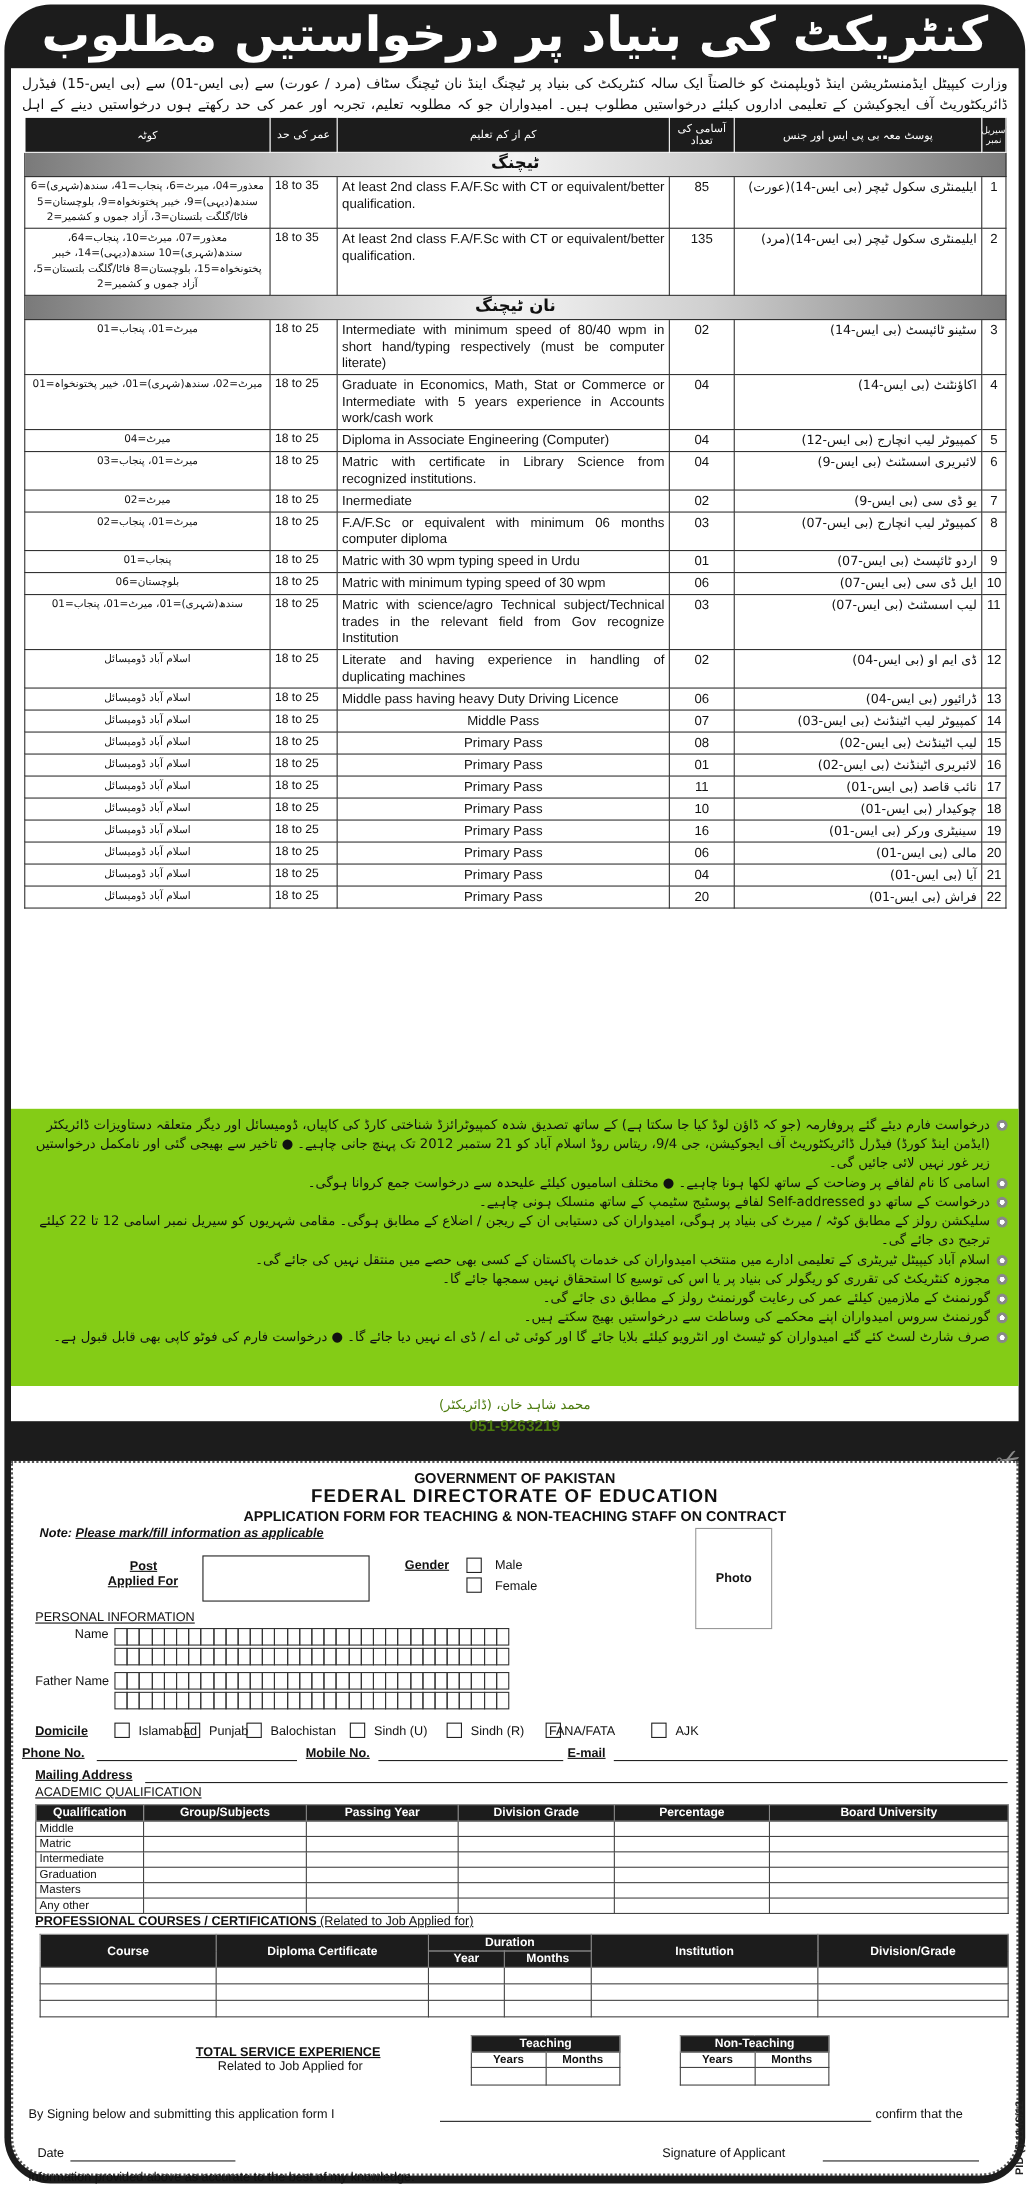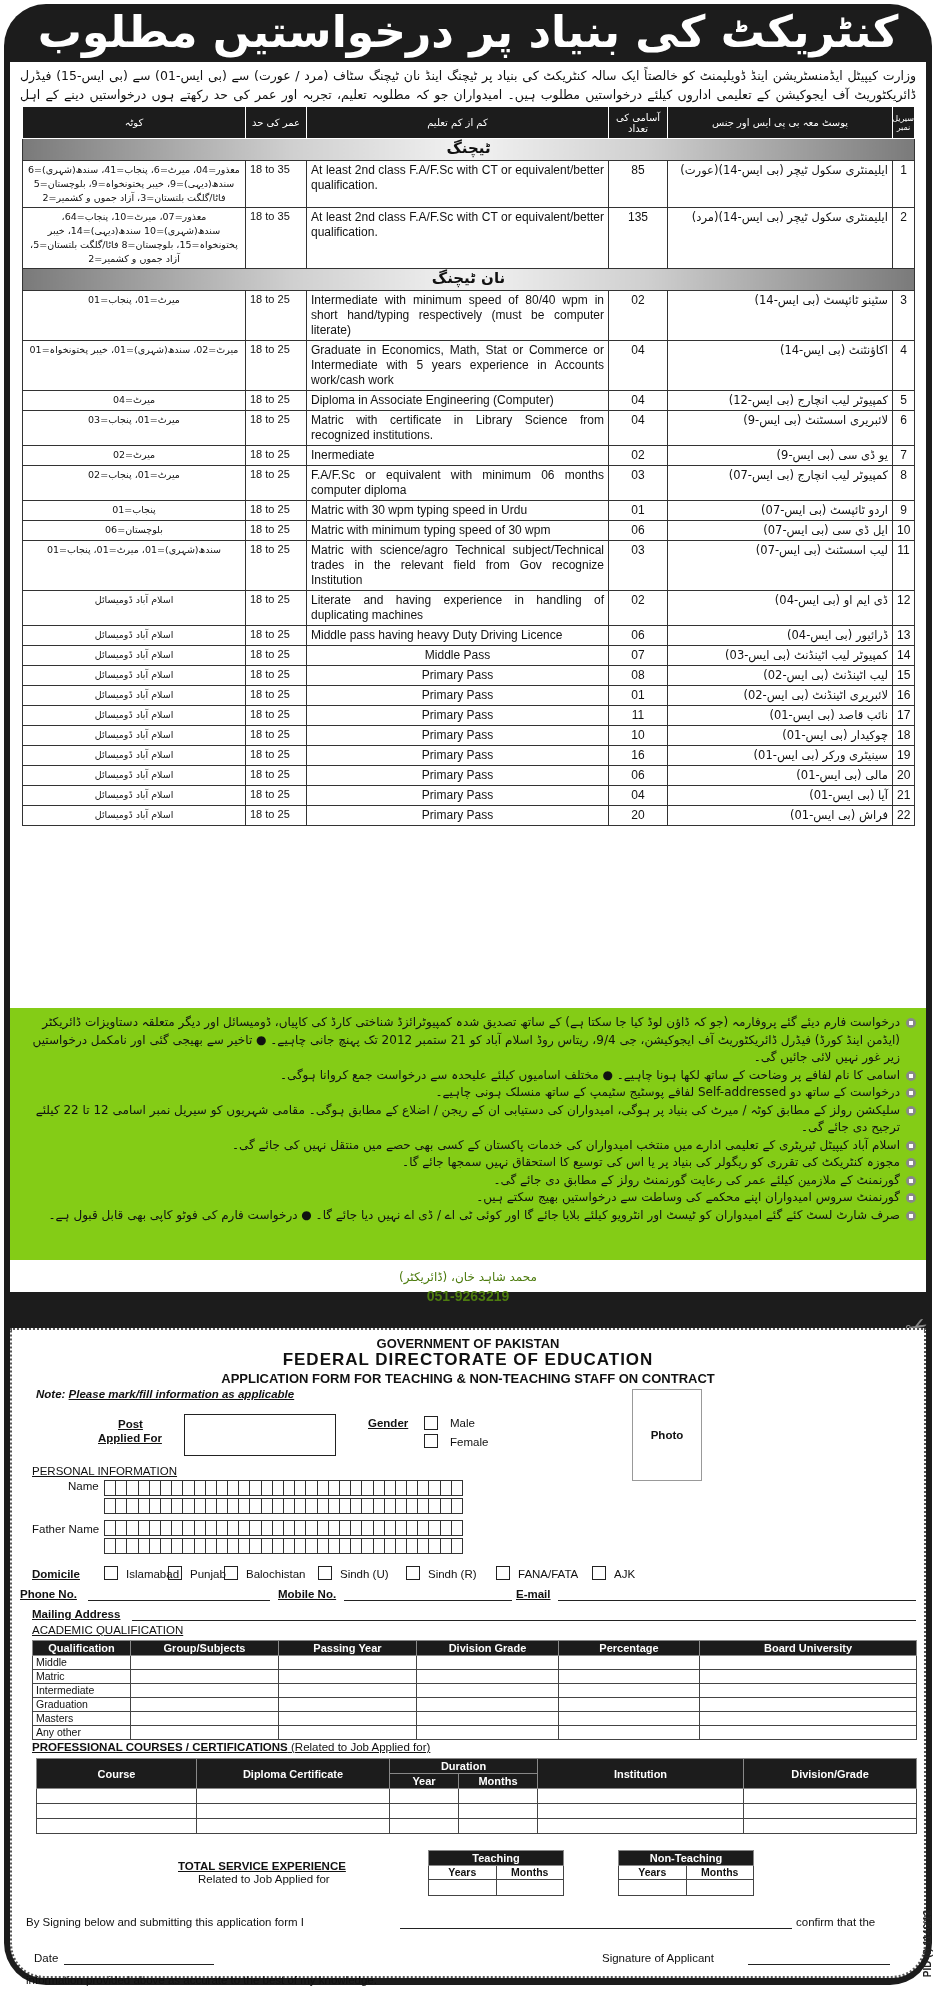--- a/index.html
+++ b/index.html
@@ -449,21 +449,21 @@
       <div class="lbl" style="left: 114px; top: 238px;">Islamabad</div>
       <div class="cb" style="left: 156px; top: 236px;"></div>
       <div class="lbl" style="left: 178px; top: 238px;">Punjab</div>
       <div class="cb" style="left: 212px; top: 236px;"></div>
       <div class="lbl" style="left: 234px; top: 238px;">Balochistan</div>
       <div class="cb" style="left: 306px; top: 236px;"></div>
       <div class="lbl" style="left: 328px; top: 238px;">Sindh (U)</div>
       <div class="cb" style="left: 394px; top: 236px;"></div>
       <div class="lbl" style="left: 416px; top: 238px;">Sindh (R)</div>
       <div class="cb" style="left: 484px; top: 236px;"></div>
-      <div class="lbl" style="left: 506px; top: 238px;">FANA/FATA</div>
+      <div class="lbl" style="left: 487px; top: 238px;">FANA/FATA</div>
       <div class="cb" style="left: 580px; top: 236px;"></div>
       <div class="lbl" style="left: 602px; top: 238px;">AJK</div>
     </div>
 
   <div class="lbl b u" style="left:8px;top:258px;">Phone No.</div>
   <div class="line" style="left:76px;top:270px;width:182px;"></div>
   <div class="lbl b u" style="left:266px;top:258px;">Mobile No.</div>
   <div class="line" style="left:332px;top:270px;width:168px;"></div>
   <div class="lbl b u" style="left:504px;top:258px;">E-mail</div>
   <div class="line" style="left:546px;top:270px;width:358px;"></div>

